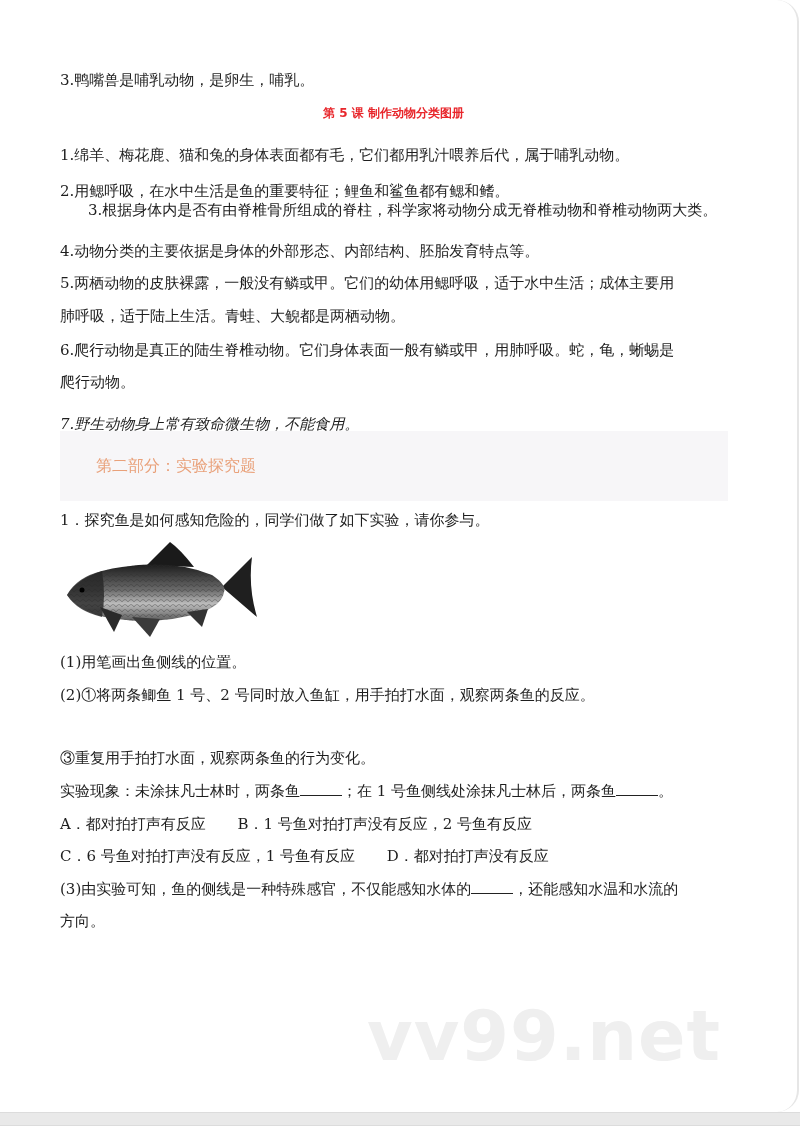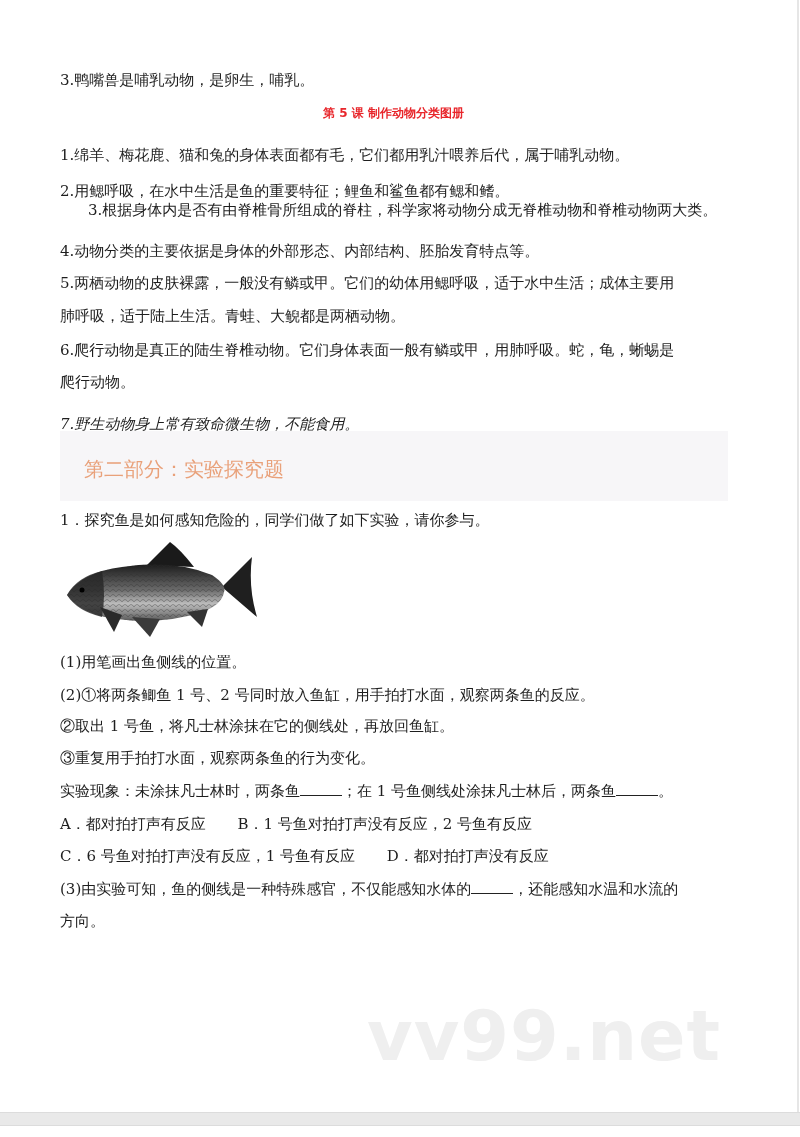--- a/index.html
+++ b/index.html
@@ -16,20 +16,21 @@
       color: #222222;
     }
     .page {
       position: absolute;
       left: 0;
       top: 0;
       width: 797px;
       height: 1112px;
       background: #ffffff;
       border-right: 2px solid #e6e6e6;
+      border-radius: 22px;
     }
     .line {
       position: absolute;
       left: 60px;
       font-size: 15px;
       line-height: 20px;
       white-space: nowrap;
       color: #1e1e1e;
     }
     .lesson-title {
@@ -46,23 +47,23 @@
     .section-banner {
       position: absolute;
       left: 60px;
       top: 431px;
       width: 668px;
       height: 70px;
       background: #f7f6f8;
     }
     .section-banner-text {
       position: absolute;
-      left: 24px;
+      left: 36px;
       top: 25px;
-      font-size: 20px;
+      font-size: 16px;
       color: #e9a17a;
       font-family: "DejaVu Sans", "Liberation Sans", sans-serif;
     }
     .fish {
       position: absolute;
       left: 62px;
       top: 537px;
       width: 200px;
       height: 105px;
     }
@@ -144,21 +145,20 @@
 
     <path d="M38 70 L52 95 L60 78 Z" fill="#2a2a2a"></path>
 
     <path d="M70 80 L88 100 L98 82 Z" fill="#3a3a3a"></path>
 
     <path d="M125 75 L140 90 L146 72 Z" fill="#333"></path>
   </svg>
 
   <div class="line" style="top:652px;">(1)用笔画出鱼侧线的位置。</div>
   <div class="line" style="top:685px;">(2)①将两条鲫鱼 1 号、2 号同时放入鱼缸，用手拍打水面，观察两条鱼的反应。</div>
-  <div class="line" style="top:716px;">②取出 1 号鱼，将凡士林涂抹在它的侧线处，再放回鱼缸。</div>
   <div class="line" style="top:748px;">③重复用手拍打水面，观察两条鱼的行为变化。</div>
 
   <div class="line" style="top:781px;">
     <span>实验现象：未涂抹凡士林时，两条鱼</span><span class="blank"></span><span>；在 1 号鱼侧线处涂抹凡士林后，两条鱼</span><span class="blank"></span><span>。</span>
   </div>
 
   <div class="line" style="top:814px;">
     <span>A．都对拍打声有反应</span>
     <span style="display:inline-block;width:22px;"></span>
     <span>B．1 号鱼对拍打声没有反应，2 号鱼有反应</span>

